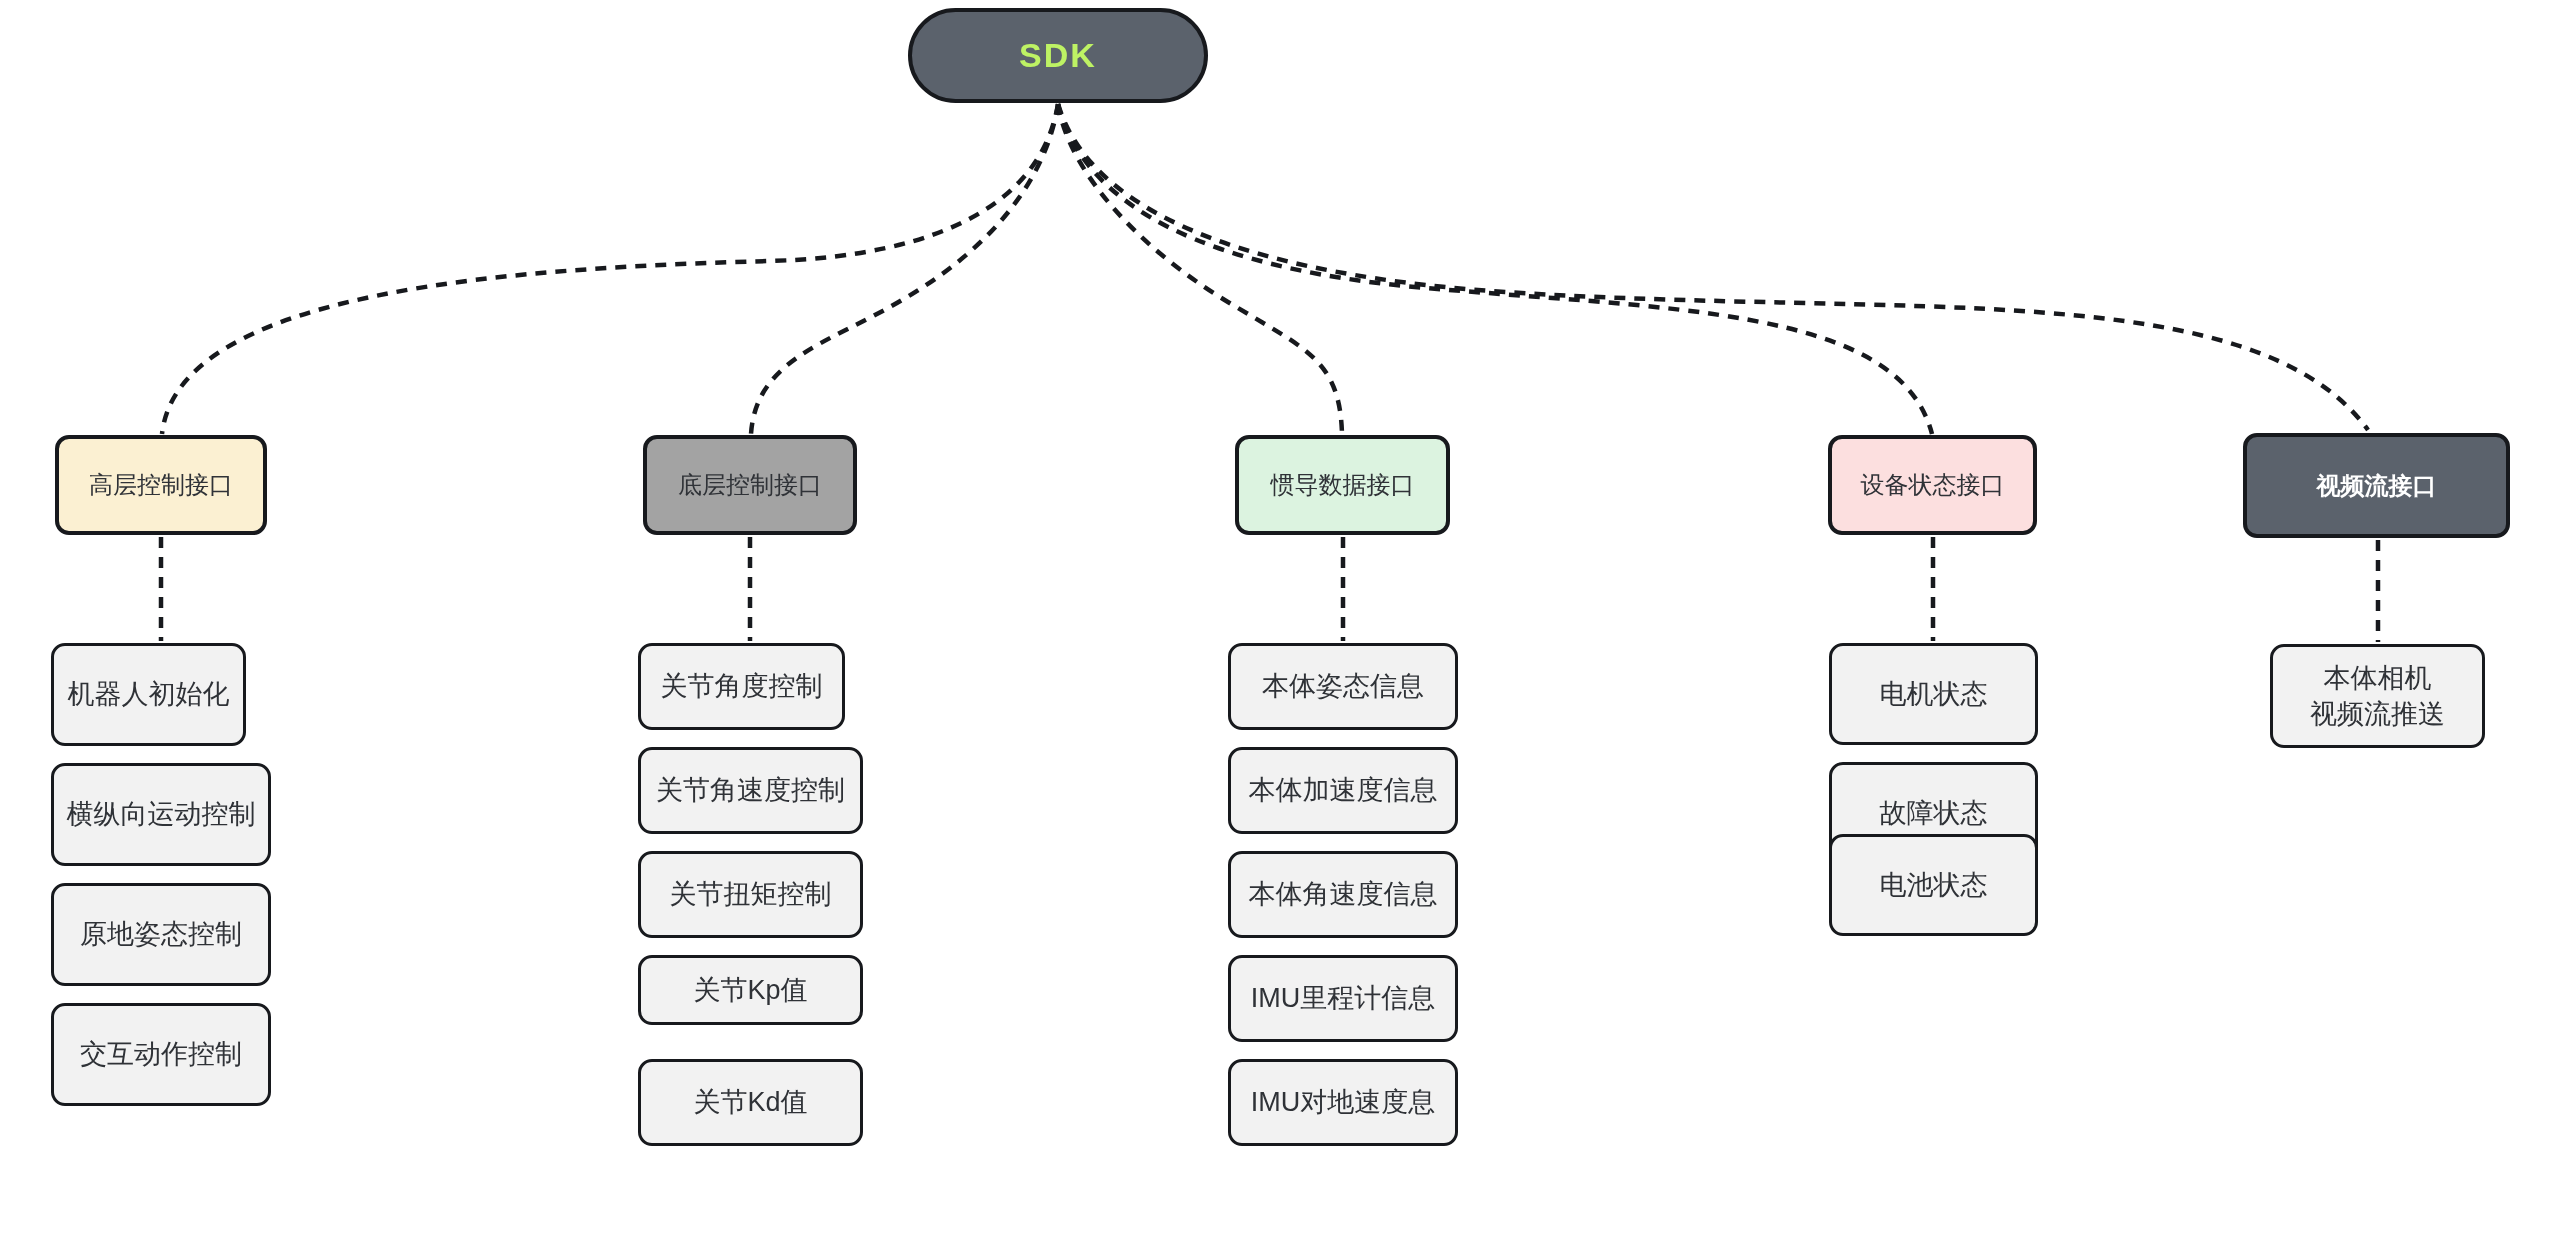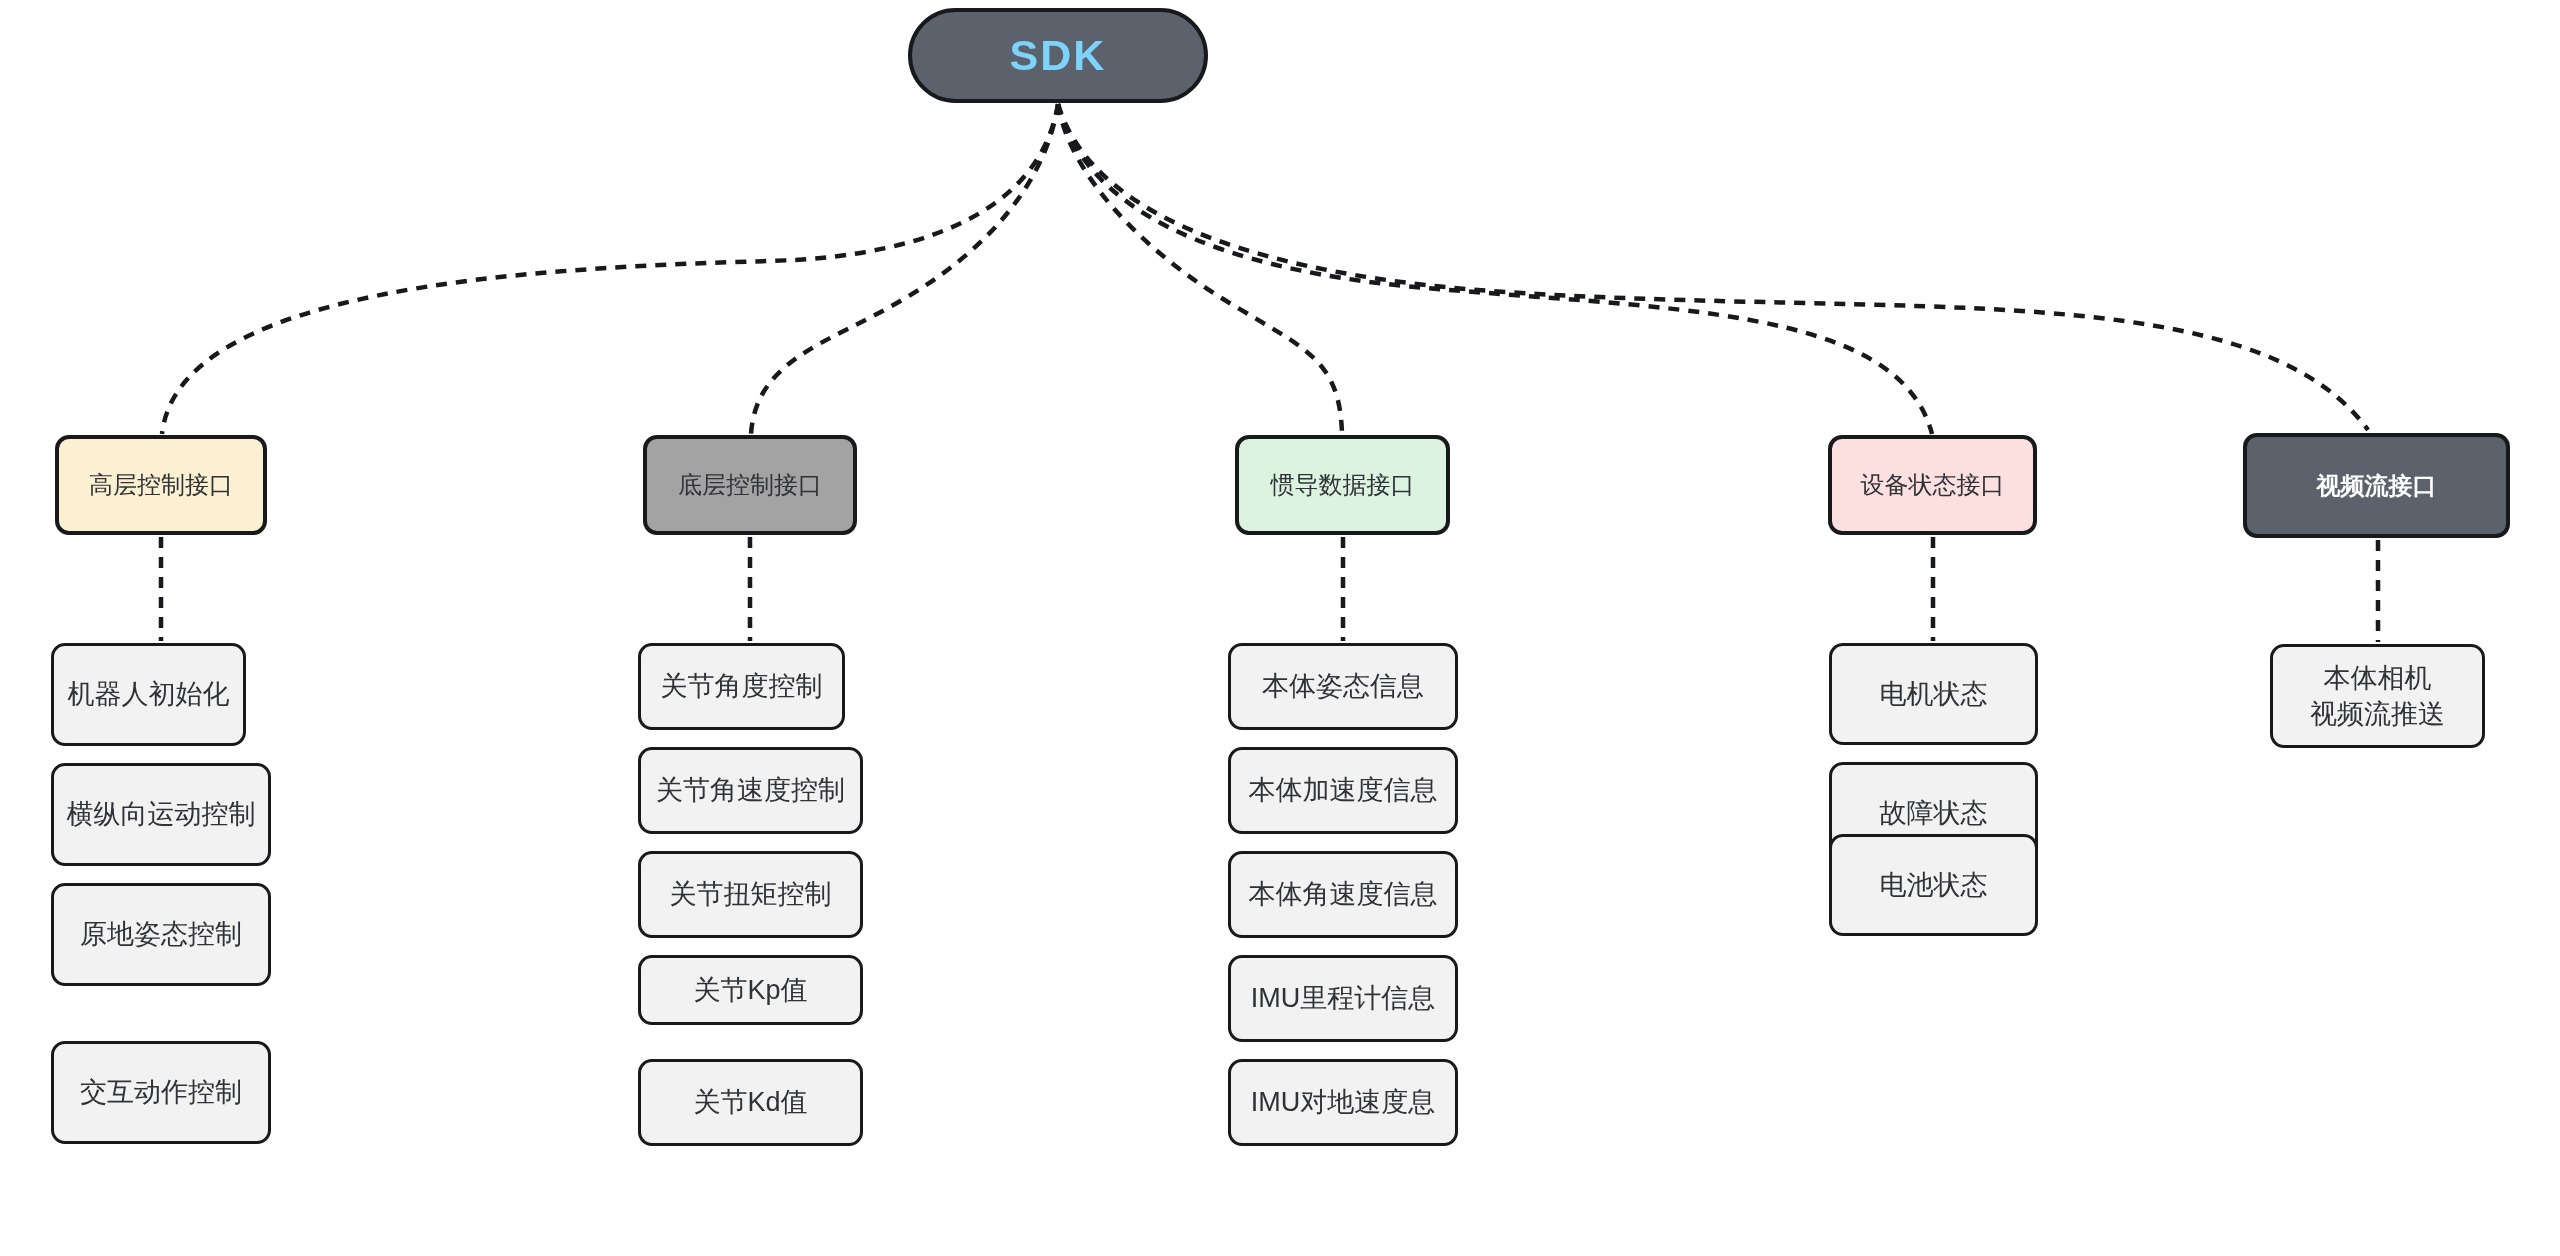--- a/index.html
+++ b/index.html
@@ -26,23 +26,23 @@
     border-radius:14px;
     background:#f2f2f2;
     display:flex;
     align-items:center;
     justify-content:center;
     text-align:center;
   }
   .root{
     border-radius:50px;
     background:#5b626c;
-    color:#7dd3fc;
+    color:#bef264;
     font-weight:bold;
-    font-size:43px;
+    font-size:34px;
     letter-spacing:2px;
   }
   .hdr{font-size:24px;}
   .dark{
     background:#5b626c;
     color:#ffffff;
     font-weight:bold;
   }
   .child{
     border-width:3px;
@@ -93,21 +93,21 @@
 
   <div class="node child" style="left:51px;top:643px;width:195px;height:103px;">
     <span>机器人初始化</span>
   </div>
   <div class="node child" style="left:51px;top:763px;width:220px;height:103px;">
     <span>横纵向运动控制</span>
   </div>
   <div class="node child" style="left:51px;top:883px;width:220px;height:103px;">
     <span>原地姿态控制</span>
   </div>
-  <div class="node child" style="left:51px;top:1003px;width:220px;height:103px;margin-top:38px;">
+  <div class="node child" style="left:51px;top:1003px;width:220px;height:103px;">
     <span>交互动作控制</span>
   </div>
 
   <div class="node child" style="left:638px;top:643px;width:207px;height:87px;">
     <span>关节角度控制</span>
   </div>
   <div class="node child" style="left:638px;top:747px;width:225px;height:87px;">
     <span>关节角速度控制</span>
   </div>
   <div class="node child" style="left:638px;top:851px;width:225px;height:87px;">

